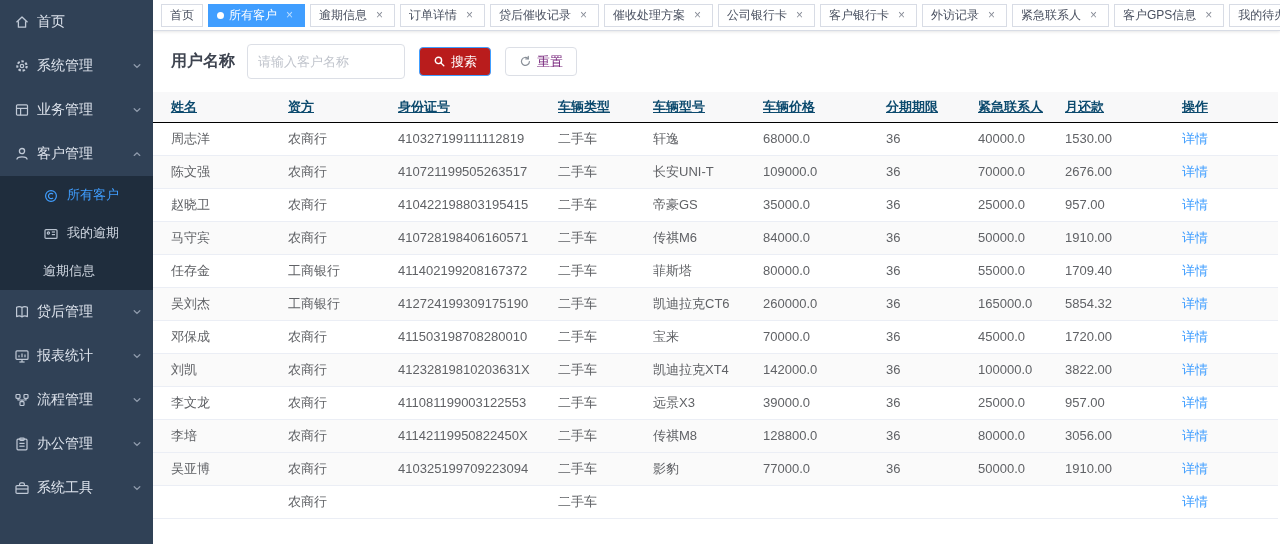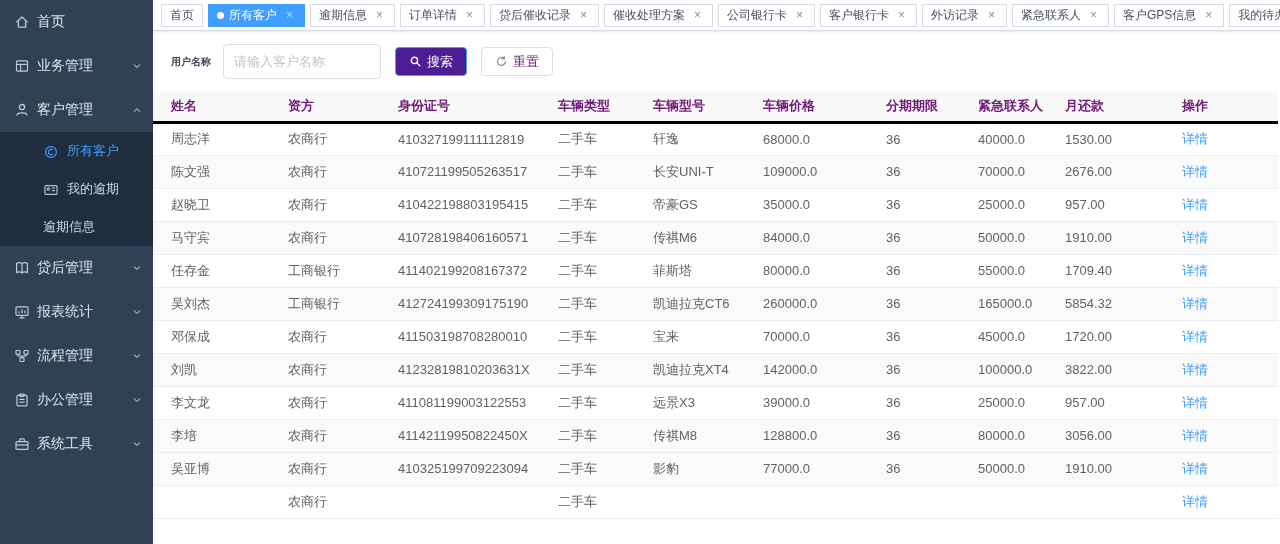--- a/index.html
+++ b/index.html
@@ -35,35 +35,35 @@
   .tab { display:inline-flex; align-items:center; height:23px; padding:0 8px; margin-right:5px;
     border:1px solid #d8dce5; background:#fff; color:#495060; font-size:12px; cursor:pointer; flex-shrink:0; }
   .tab.active { background:#409eff; border-color:#409eff; color:#fff; }
   .tab-dot { width:7px; height:7px; border-radius:50%; background:#fff; margin-right:5px; }
   .tab-close { margin-left:6px; width:13px; height:13px; line-height:12px; text-align:center;
     font-size:12px; opacity:.65; border-radius:50%; }
   .avatar-partial { position:absolute; right:37px; top:0; width:21px; height:7px;
     background:#c8a063; border-radius:0 0 3px 3px; }
 
   .search-row { display:flex; align-items:center; padding:13px 0 0 18px; flex-shrink:0; }
-  .search-label { font-size:10px; font-weight:bold; color:#3e4450; margin-right:12px; }
+  .search-label { font-size:16px; font-weight:bold; color:#3e4450; margin-right:12px; }
   .search-input { width:158px; height:35px; border:1px solid #dcdfe6; border-radius:4px;
     padding:0 10px; font-size:13px; color:#606266; outline:none; font-family:inherit; }
   .search-input::placeholder { color:#c0c4cc; }
   .btn { height:29px; display:inline-flex; align-items:center; gap:5px; padding:0 13px;
     border-radius:4px; font-size:13px; cursor:pointer; font-family:inherit; }
   .btn svg { width:13px; height:13px; display:block; }
-  .btn-primary { margin-left:14px; background:#4c1d95; border:1px solid #409eff; color:#fff; }
+  .btn-primary { margin-left:14px; background:#b91c1c; border:1px solid #409eff; color:#fff; }
   .btn-default { margin-left:14px; background:#fff; border:1px solid #dcdfe6; color:#701a75; }
   .btn-default svg { color:#8a9099; }
 
   .table-wrap { margin-top:13px; }
   table { border-collapse:collapse; table-layout:fixed; width:1125px; }
-  thead th { background:#f8f8f9; color:#701a75; font-weight:bold; font-size:13px; text-align:left;
-    height:30px; padding:0 0 0 18px; border-bottom:3px solid #000000; overflow:hidden; white-space:nowrap; }
+  thead th { background:#f8f8f9; color:#0c4a6e; font-weight:bold; font-size:13px; text-align:left;
+    height:30px; padding:0 0 0 18px; border-bottom:1px solid #000000; overflow:hidden; white-space:nowrap;text-decoration:underline; }
   tbody td { height:33px; font-size:13px; color:#606266; padding:0 0 0 18px;
     border-bottom:1px solid #ebeef5; overflow:hidden; white-space:nowrap; }
   tbody tr.striped td { background:#fafafa; }
   th.th-action, td.td-action { text-align:right; padding:0 70px 0 0; }
   .detail-link { color:#409eff; text-decoration:none; cursor:pointer; }
 </style>
 </head>
 <body>
 
 <div class="app">
@@ -71,20 +71,34 @@
   <div class="sidebar">
     <div id="sidebar-menu">
         <div class="menu-item">
           <span class="mi-icon">
             <svg viewBox="0 0 16 16" fill="none" stroke="currentColor" stroke-width="1.3" stroke-linejoin="round">
               <path d="M2.5 8.3 L8 3 L13.5 8.3"></path>
               <path d="M4.4 7.2 V13.2 H11.6 V7.2"></path>
             </svg>
           </span>
           <span class="mi-label">首页</span>
+        </div>
+        <div class="menu-item">
+          <span class="mi-icon">
+            <svg viewBox="0 0 16 16" fill="none" stroke="currentColor">
+              <circle cx="8" cy="8" r="4.7" stroke-width="2.1" stroke-dasharray="2.4 1.8"></circle>
+              <circle cx="8" cy="8" r="1.7" stroke-width="1.2"></circle>
+            </svg>
+          </span>
+          <span class="mi-label">系统管理</span>
+          <span class="mi-arrow">
+            <svg viewBox="0 0 12 12" fill="none" stroke="currentColor" stroke-width="1.3" stroke-linecap="round">
+              <polyline points="3.2,4.8 6,7.4 8.8,4.8"></polyline>
+            </svg>
+          </span>
         </div>
         <div class="menu-item">
           <span class="mi-icon">
             <svg viewBox="0 0 16 16" fill="none" stroke="currentColor" stroke-width="1.2">
               <rect x="2.5" y="2.8" width="11" height="10.4" rx="1"></rect>
               <line x1="2.5" y1="6.4" x2="13.5" y2="6.4"></line>
               <line x1="6.6" y1="6.4" x2="6.6" y2="13.2"></line>
             </svg>
           </span>
           <span class="mi-label">业务管理</span>

